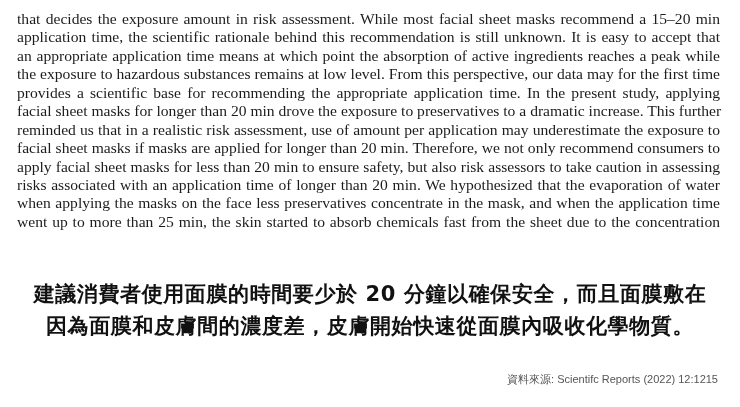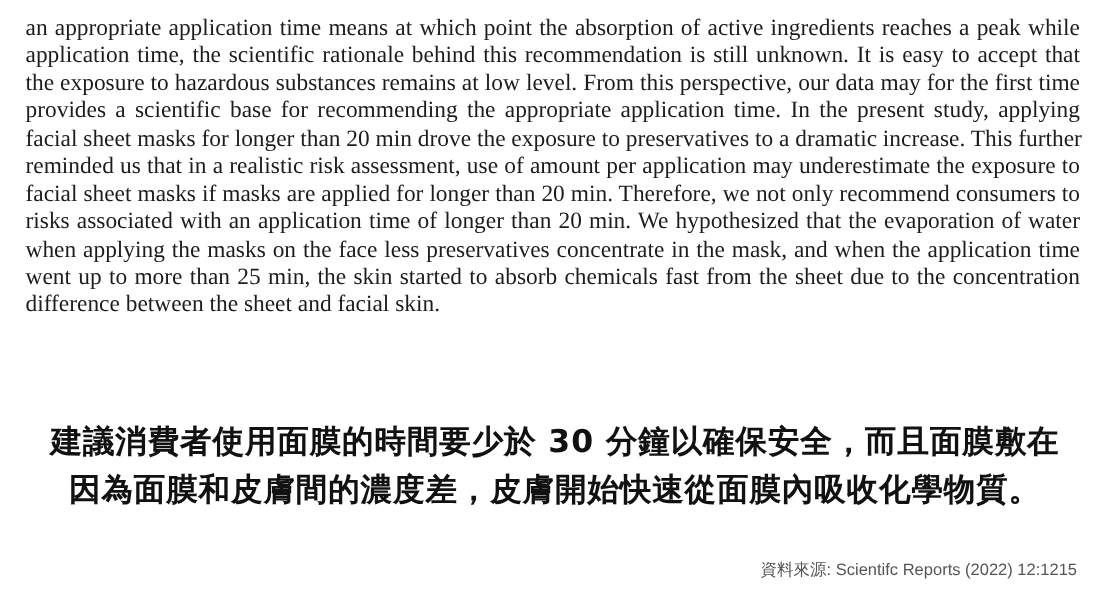--- a/index.html
+++ b/index.html
@@ -60,31 +60,32 @@
       font-family: Liberation Sans, sans-serif;
       font-size: 11px;
       color: #555555;
       white-space: nowrap;
     }
   </style>
 </head>
 <body>
 
 <div class="en-paragraph">
+  <span class="en-line">that decides the exposure amount in risk assessment. While most facial sheet masks recommend a 15–20 min</span>
+  <span class="en-line">application time, the scientific rationale behind this recommendation is still unknown. It is easy to accept that</span>
   <span class="en-line">an appropriate application time means at which point the absorption of active ingredients reaches a peak while</span>
-  <span class="en-line">application time, the scientific rationale behind this recommendation is still unknown. It is easy to accept that</span>
   <span class="en-line">the exposure to hazardous substances remains at low level. From this perspective, our data may for the first time</span>
   <span class="en-line">provides a scientific base for recommending the appropriate application time. In the present study, applying</span>
   <span class="en-line">facial sheet masks for longer than 20 min drove the exposure to preservatives to a dramatic increase. This further</span>
   <span class="en-line">reminded us that in a realistic risk assessment, use of amount per application may underestimate the exposure to</span>
   <span class="en-line">facial sheet masks if masks are applied for longer than 20 min. Therefore, we not only recommend consumers to</span>
+  <span class="en-line">apply facial sheet masks for less than 20 min to ensure safety, but also risk assessors to take caution in assessing</span>
   <span class="en-line">risks associated with an application time of longer than 20 min. We hypothesized that the evaporation of water</span>
   <span class="en-line">when applying the masks on the face less preservatives concentrate in the mask, and when the application time</span>
   <span class="en-line">went up to more than 25 min, the skin started to absorb chemicals fast from the sheet due to the concentration</span>
-  <span class="en-line last">difference between the sheet and facial skin.</span>
 </div>
 
 <div class="zh-block">
-  <span class="zh-line">建議消費者使用面膜的時間要少於 30 分鐘以確保安全，而且面膜敷在</span>
+  <span class="zh-line">建議消費者使用面膜的時間要少於 20 分鐘以確保安全，而且面膜敷在</span>
   <span class="zh-line">因為面膜和皮膚間的濃度差，皮膚開始快速從面膜內吸收化學物質。</span>
 </div>
 
 <div class="source">資料來源: Scientifc Reports (2022) 12:1215</div>
 
 </body></html>

